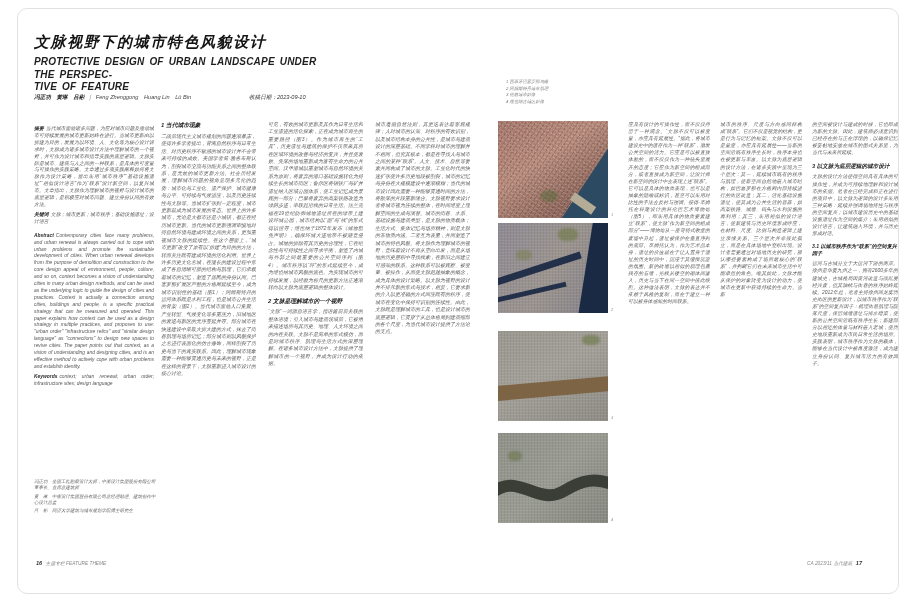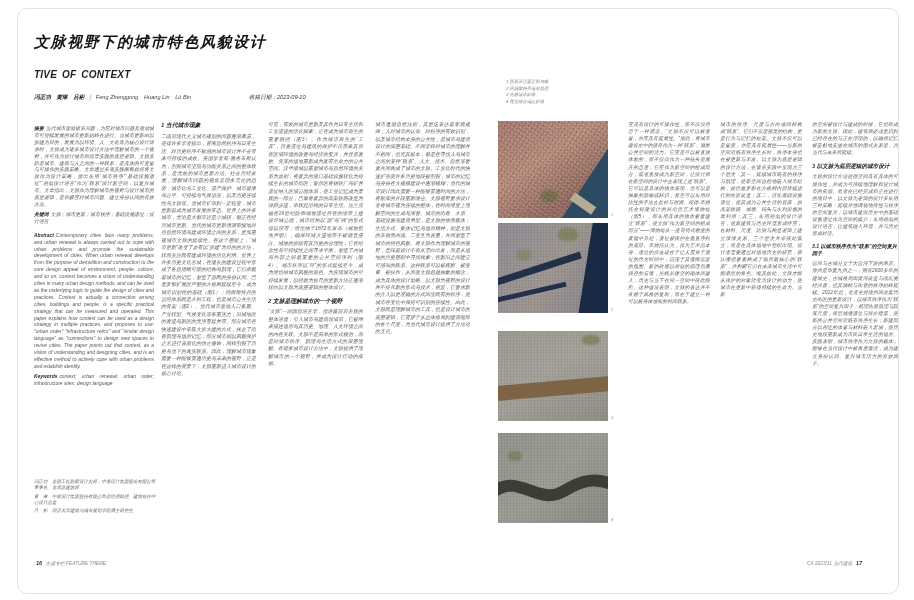--- a/index.html
+++ b/index.html
@@ -72,22 +72,22 @@
   .sec-h3{font-size:5.6px;font-weight:bold;color:#1f1f1f;margin:6px 0 3px 0;line-height:8px;text-align:left;}
   .sec-h31{font-size:5.1px;font-weight:bold;color:#1f1f1f;margin:6px 0 3px 0;line-height:7px;text-align:left;}
 </style>
 </head>
 <body>
 
 <div class="stage">
   <div class="spread">
 
     <div class="title-cn">文脉视野下的城市特色风貌设计</div>
-    <div class="title-en"><br>
-      <span>TIVE OF CONTEXT</span>
+    <div class="title-en"><span>PROTECTIVE DESIGN OF URBAN LANDSCAPE UNDER THE PERSPEC-</span><br>
+      <span>TIVE OF FEATURE</span>
     </div>
     <div class="authors">
       <span class="cn">冯正功　黄琳　吕彬</span><span class="sep">｜</span><span class="en">Feng Zhenggong　Huang Lin　Lü Bin</span>
     </div>
     <div class="received">收稿日期：2023-09-10</div>
 
     <div class="abs-col">
       <p><span class="lbl">摘要</span><span>当代城市面临诸多问题，为应对城市问题及推动城市可持续发展的城市更新始终在进行。当城市更新由以拆建为目的，发展为以环境、人、文化等为核心设计诉求时，文脉成为诸多城市设计方法中理解城市的一个视野，并可作为设计城市和指导实践的底层逻辑。文脉实际是城市、建筑与人之间的一种联系，是具体的可度量与可操作的实践策略。文章通过多项实践阐释如何将文脉作为设计策略，提出采用“城市秩序”“基础设施遗址”“相似设计语言”作为“联系”设计新空间，以复兴城市。文章指出，文脉作为理解城市的视野与设计城市的底层逻辑，是积极应对城市问题、建立身份认同的有效方法。</span></p>
       <p><span class="lbl">关键词</span><span>文脉；城市更新；城市秩序；基础设施遗址；设计语言</span></p>
       <p class="abs-en"><span class="lbl">Abstract</span><span>Contemporary cities face many problems, and urban renewal is always carried out to cope with urban problems and promote the sustainable development of cities. When urban renewal develops from the purpose of demolition and construction to the core design appeal of environment, people, culture, and so on, context becomes a vision of understanding cities in many urban design methods, and can be used as the underlying logic to guide the design of cities and practices. Context is actually a connection among cities, buildings and people, is a specific practical strategy that can be measured and operated. This paper explains how context can be used as a design strategy in multiple practices, and proposes to use: "urban order" "infrastructure relics" and "similar design language" as "connections" to design new spaces to revive cities. The paper points out that context, as a vision of understanding and designing cities, and is an effective method to actively cope with urban problems and establish identity.</span></p>

